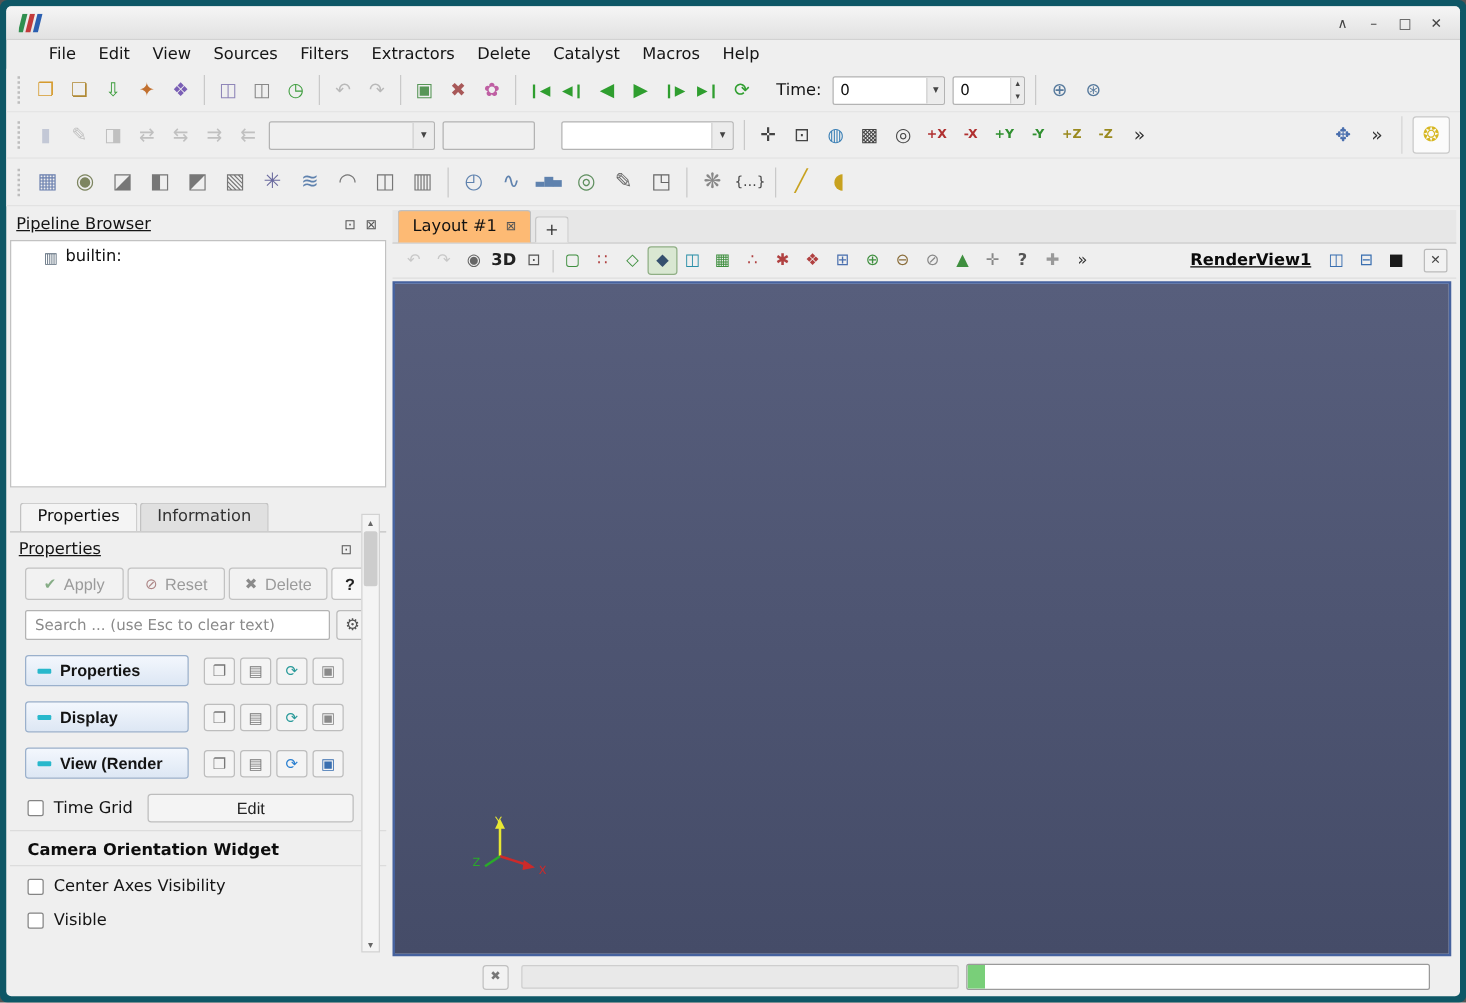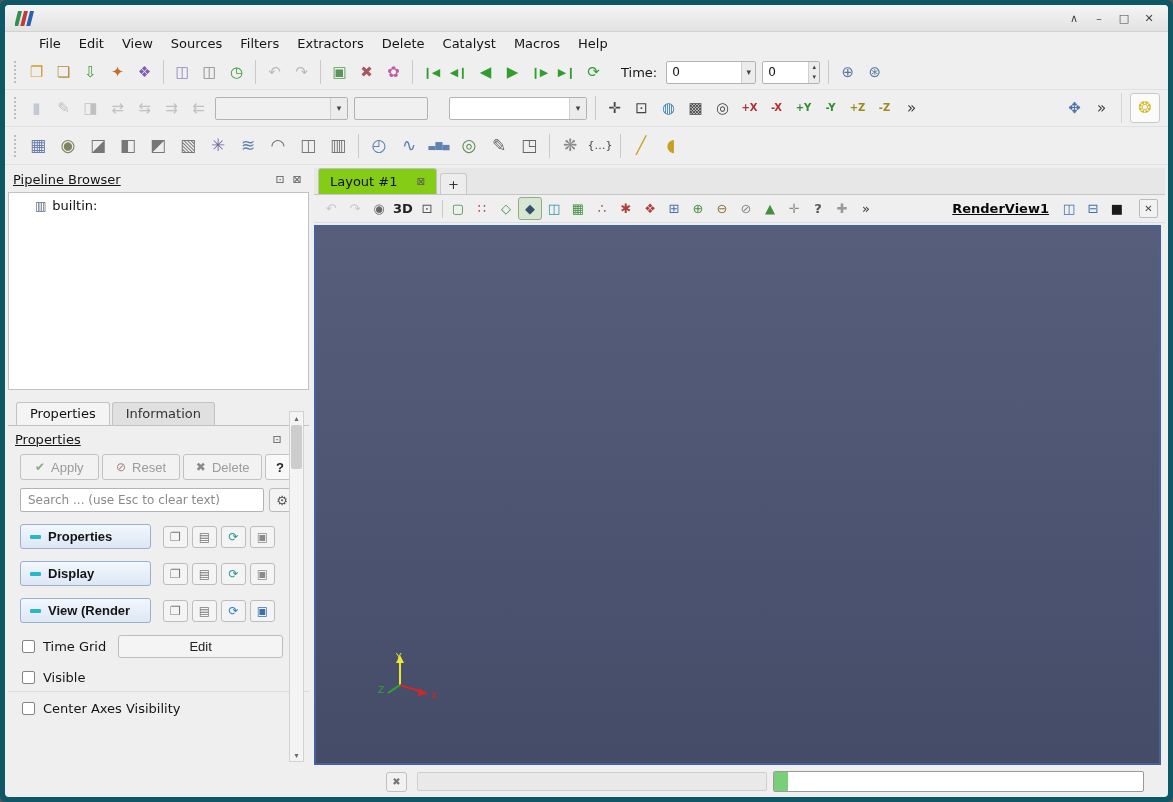--- a/index.html
+++ b/index.html
@@ -80,21 +80,21 @@
   .bold-row { font-weight: bold; font-size: 13px; padding: 8px 26px 4px 14px; border-top: 1px solid #dcdcdc; color: #0d0d0d; }
   .chk-row.lined { border-top: 1px solid #dcdcdc; padding-top: 9px; }
   .vscroll { position: absolute; top: 246px; right: 5px; bottom: 5px; width: 15px; background: #f4f4f4; border: 1px solid #d2d2d2; }
   .sarrow { position: absolute; left: 0; right: 0; height: 12px; display: flex; align-items: center; justify-content: center; font-size: 8px; color: #666; }
   .sarrow.top { top: 0; } .sarrow.bottom { bottom: 0; }
   .sthumb { position: absolute; top: 13px; left: 1px; right: 1px; height: 44px; background: #cdcdcd; border-radius: 2px; }
 
   
   .right { position: absolute; left: 307px; right: 3px; top: 0; bottom: 0; }
   .ltabs { position: absolute; top: 3px; left: 2px; right: 0; height: 27px; display: flex; align-items: flex-end; background: #e7e7e7; border-bottom: 1px solid #c6c6c6; padding-left: 4px; }
-  .ltab { display: flex; align-items: center; gap: 19px; padding: 5px 11px; background: #84cc16; border: 1px solid #c0c0c0; border-bottom: none; border-radius: 3px 3px 0 0; font-size: 13px; color: #111; }
+  .ltab { display: flex; align-items: center; gap: 7px; padding: 5px 11px; background: #fdba74; border: 1px solid #c0c0c0; border-bottom: none; border-radius: 3px 3px 0 0; font-size: 13px; color: #111; }
   .ltab-close { font-size: 10px; color: #555; }
   .newtab { width: 27px; height: 21px; margin-left: 3px; border: 1px solid #c8c8c8; border-bottom: none; border-radius: 3px 3px 0 0; background: #ededed; display: flex; align-items: center; justify-content: center; font-size: 13px; color: #333; }
   .rtoolbar { position: absolute; top: 30px; left: 2px; right: 0; height: 28px; display: flex; align-items: center; background: #efefef; border-bottom: 1px solid #dedede; padding: 0 5px; }
   .rtoolbar .tbtn { width: 24px; height: 23px; font-size: 13px; }
   .rtoolbar .tsep { height: 18px; margin: 0 3px; }
   .viewname { font-weight: bold; text-decoration: underline; font-size: 13px; color: #0a0a0a; margin: 0 9px 0 4px; }
   .rt-right { display: flex; gap: 2px; }
   .rt-right .tbtn { width: 22px; height: 21px; font-size: 13px; }
   .close-view { margin-left: 11px; margin-right: 2px; width: 19px; height: 19px; border: 1px solid #bbb; background: #f2f2f2; border-radius: 2px; display: flex; align-items: center; justify-content: center; font-size: 10px; color: #444; }
   .viewport { position: absolute; top: 60px; left: 2px; right: 4px; bottom: 2px; border: 2px solid #46629e; background: linear-gradient(180deg, #575e7c, #454c68); }
@@ -357,29 +357,30 @@
                 <span class="tbtn" style="color: rgb(58, 111, 176);">▣</span>
               </span>
           </div>
 
           <div class="chk-row">
             <span class="chk"></span>
             <span>Time Grid</span>
             <button class="edit-btn">Edit</button>
           </div>
 
+          <div class="bold-row">Camera Orientation Widget</div>
+
+          <div class="chk-row lined">
+            <span class="chk"></span>
+            <span>Center Axes Visibility</span>
+          </div>
 
           <div class="chk-row">
             <span class="chk"></span>
             <span>Visible</span>
-          </div>
-
-          <div class="chk-row lined">
-            <span class="chk"></span>
-            <span>Center Axes Visibility</span>
           </div>
 
         </div>
 
         <div class="vscroll">
           <span class="sarrow top">▴</span>
           <span class="sthumb"></span>
           <span class="sarrow bottom">▾</span>
         </div>
       </div>

